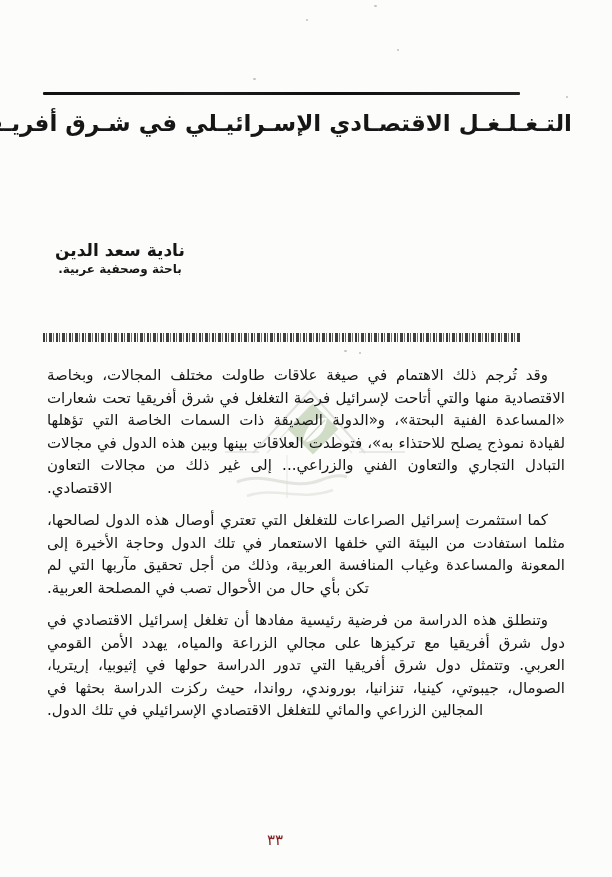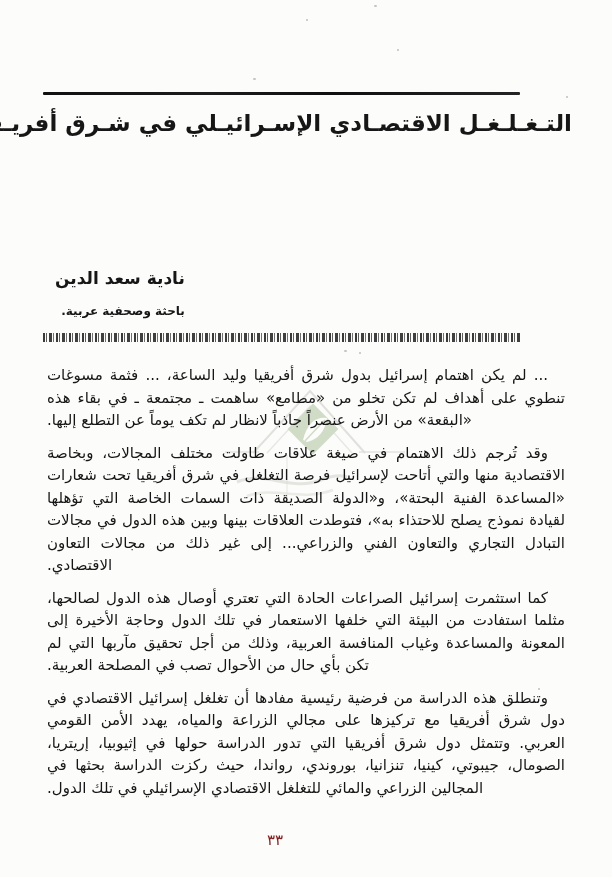--- a/index.html
+++ b/index.html
@@ -30,25 +30,25 @@
     opacity:.9;
   }
   .title{
     position:absolute;left:40px;right:40px;top:106px;
     margin:0;direction:rtl;text-align:center;
     font-size:23px;line-height:34px;font-weight:bold;
     letter-spacing:0;
   }
   .title .tline{display:block;white-space:nowrap;}
   .author{
-    position:absolute;left:55px;top:266px;
-    direction:rtl;text-align:right;
+    position:absolute;left:55px;top:238px;
+    direction:rtl;text-align:center;
   }
   .author-name{font-size:17px;font-weight:bold;line-height:24px;white-space:nowrap;}
-  .author-role{font-size:12px;font-weight:bold;margin-top:14px;white-space:nowrap;}
+  .author-role{font-size:12px;font-weight:bold;white-space:nowrap;}
   .watermark{
     position:absolute;left:225px;top:380px;width:180px;height:132px;
     opacity:.55;pointer-events:none;
   }
   .body{
     position:absolute;left:47px;right:47px;top:364px;
     direction:rtl;
     text-align:justify;
     text-align-last:left;
     font-size:15px;line-height:22.5px;
@@ -100,23 +100,22 @@
       </g>
       <path d="M 78,60 Q 84,36 102,38 Q 99,58 82,62 Z" fill="#fcfcfa"></path>
       <path d="M 80,61 Q 90,50 100,40" fill="none" stroke="#aec29f" stroke-width="1.5"></path>
 
       <path d="M 12,102 C 40,90 66,112 96,100 C 106,96 114,94 122,97" fill="none" stroke="#c2c2bc" stroke-width="3" opacity="0.75"></path>
       <path d="M 22,116 C 50,106 74,122 108,110" fill="none" stroke="#c9c9c3" stroke-width="2.5" opacity="0.65"></path>
     </svg>
   </div>
 
   <main class="body" dir="rtl">
-    <p>... لم يكن اهتمام إسرائيل بدول شرق أفريقيا وليد الساعة، ... فثمة مسوغات تنطوي على أهداف لم تكن تخلو من «مطامع» ساهمت ـ مجتمعة ـ في بقاء هذه «البقعة» من الأرض عنصراً جاذباً لانظار لم تكف يوماً عن التطلع إليها.</p>
     <p>وقد تُرجم ذلك الاهتمام في صيغة علاقات طاولت مختلف المجالات، وبخاصة الاقتصادية منها والتي أتاحت لإسرائيل فرصة التغلغل في شرق أفريقيا تحت شعارات «المساعدة الفنية البحتة»، و«الدولة الصديقة ذات السمات الخاصة التي تؤهلها لقيادة نموذج يصلح للاحتذاء به»، فتوطدت العلاقات بينها وبين هذه الدول في مجالات التبادل التجاري والتعاون الفني والزراعي... إلى غير ذلك من مجالات التعاون الاقتصادي.</p>
-    <p>كما استثمرت إسرائيل الصراعات الحادة التي تعتري أوصال هذه الدول لصالحها، مثلما استفادت من البيئة التي خلفها الاستعمار في تلك الدول وحاجة الأخيرة إلى المعونة والمساعدة وغياب المنافسة العربية، وذلك من أجل تحقيق مآربها التي لم تكن بأي حال من الأحوال تصب في المصلحة العربية.</p>
+    <p>كما استثمرت إسرائيل الصراعات للتغلغل التي تعتري أوصال هذه الدول لصالحها، مثلما استفادت من البيئة التي خلفها الاستعمار في تلك الدول وحاجة الأخيرة إلى المعونة والمساعدة وغياب المنافسة العربية، وذلك من أجل تحقيق مآربها التي لم تكن بأي حال من الأحوال تصب في المصلحة العربية.</p>
     <p>وتنطلق هذه الدراسة من فرضية رئيسية مفادها أن تغلغل إسرائيل الاقتصادي في دول شرق أفريقيا مع تركيزها على مجالي الزراعة والمياه، يهدد الأمن القومي العربي. وتتمثل دول شرق أفريقيا التي تدور الدراسة حولها في إثيوبيا، إريتريا، الصومال، جيبوتي، كينيا، تنزانيا، بوروندي، رواندا، حيث ركزت الدراسة بحثها في المجالين الزراعي والمائي للتغلغل الاقتصادي الإسرائيلي في تلك الدول.</p>
   </main>
 
   <div class="page-number">٣٣</div>
 
   <div class="speck s1"></div>
   <div class="speck s2"></div>
   <div class="speck s3"></div>
   <div class="speck s4"></div>
   <div class="speck s5"></div>

